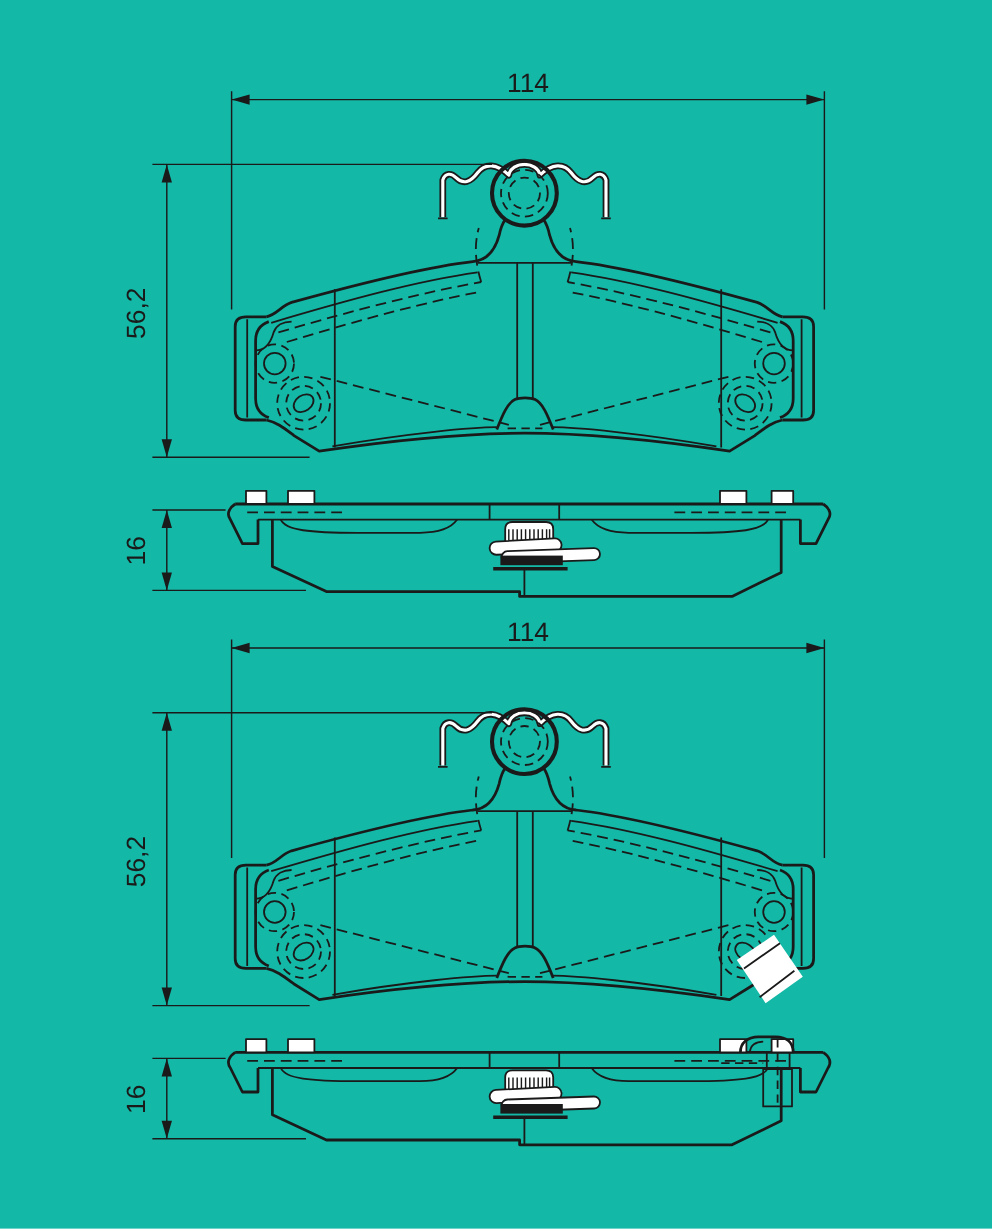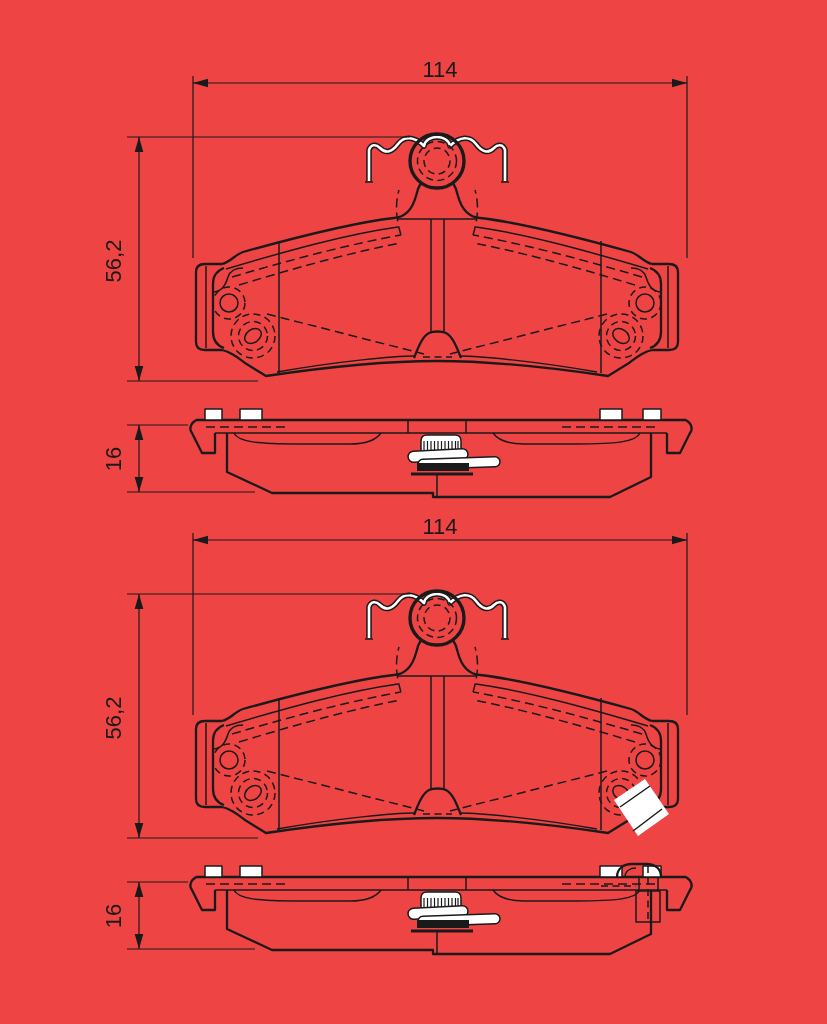--- a/index.html
+++ b/index.html
@@ -1,16 +1,16 @@
 <!DOCTYPE html>
 <html><head>
 <meta charset="utf-8">
 <style>
   html,body{margin:0;padding:0;background:#ffffff;}
-  .page{position:relative;width:827px;height:1024px;background:#ef4444;overflow:hidden;}
+  .page{position:relative;width:827px;height:1024px;background:#14b8a6;overflow:hidden;}
   svg{display:block;}
   
   path,line,circle,ellipse,rect,polyline{stroke:#1a1a1a;fill:none;stroke-linejoin:round;}
   .s1{stroke-width:1.5;}
   .s2{stroke-width:2.3;}
   .s3{stroke-width:3.4;}
   .sd{stroke-width:1.5;stroke-dasharray:9 5;}
   .sdc{stroke-width:1.5;stroke-dasharray:7 4.5;}
   .dim{stroke-width:1.2;}
   .fw{fill:#ffffff;}

